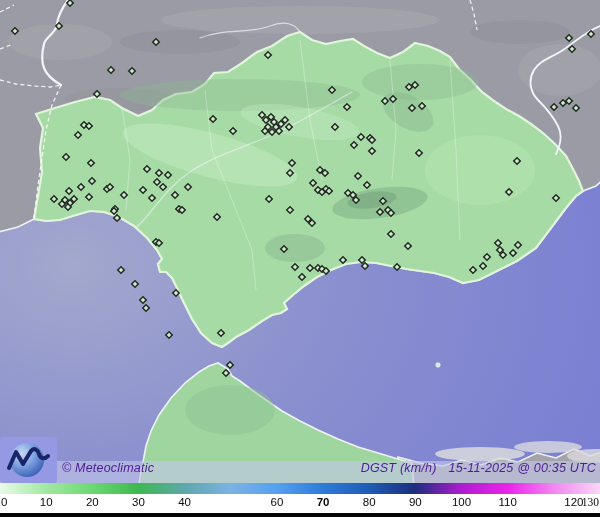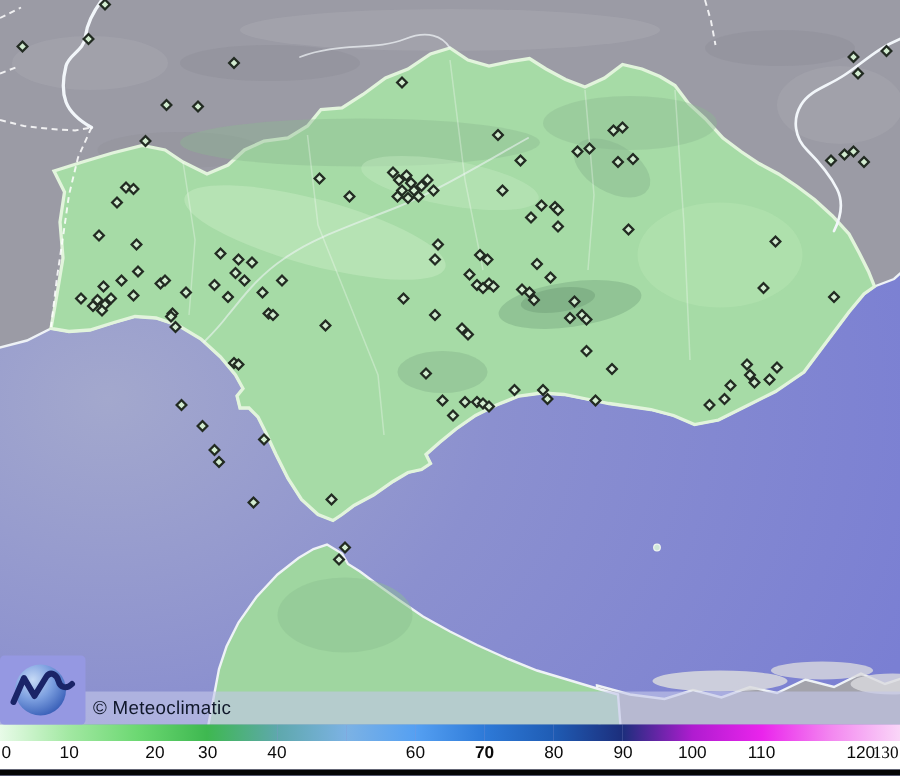--- a/index.html
+++ b/index.html
@@ -5,23 +5,23 @@
   html,body{margin:0;padding:0;background:#444;}
   #stage{
     position:relative;width:600px;height:517px;overflow:hidden;
     font-family:"Liberation Sans",sans-serif;background:#8b90cf;
   }
   #mapsvg{position:absolute;left:0;top:0;width:600px;height:483px;display:block;}
   
   #footerband{
     position:absolute;left:0;top:461px;width:600px;height:22px;
     background:rgba(196,199,232,0.62);
-    display:flex;align-items:center;justify-content:space-between;
+    display:flex;justify-content:space-between;
     box-sizing:border-box;padding:0 4px 0 62px;
-    font-size:12.5px;color:#0f172a;letter-spacing:.2px;
+    font-size:12.5px;color:#4c1d95;letter-spacing:.2px;font-style:italic;
   }
   #footerband .right{display:flex;gap:12px;white-space:nowrap;}
   #logo{
     position:absolute;left:0;top:437px;width:57px;height:46px;z-index:3;
     background:#9598e2;border-radius:3px;
   }
   #logo .sphere{
     position:absolute;left:10px;top:6px;width:34px;height:34px;border-radius:50%;
     background:radial-gradient(circle at 35% 30%,#c6daf6 0%,#7da0e0 40%,#3a60b8 78%,#2c4c9c 100%);
   }
@@ -255,20 +255,24 @@
         <rect x="-2.3" y="-2.3" width="4.6" height="4.6" transform="translate(518,245) rotate(45)" fill="#d2ecd0" stroke="#222b22" stroke-width="1.5"></rect>
         <rect x="-2.3" y="-2.3" width="4.6" height="4.6" transform="translate(483,266) rotate(45)" fill="#d2ecd0" stroke="#222b22" stroke-width="1.5"></rect>
         <rect x="-2.3" y="-2.3" width="4.6" height="4.6" transform="translate(473,270) rotate(45)" fill="#d2ecd0" stroke="#222b22" stroke-width="1.5"></rect>
         <rect x="-2.3" y="-2.3" width="4.6" height="4.6" transform="translate(230,365) rotate(45)" fill="#d2ecd0" stroke="#222b22" stroke-width="1.5"></rect>
         <rect x="-2.3" y="-2.3" width="4.6" height="4.6" transform="translate(226,373) rotate(45)" fill="#d2ecd0" stroke="#222b22" stroke-width="1.5"></rect>
       </g>
   </svg>
 
   <div id="footerband">
     <span>© Meteoclimatic</span>
+    <span class="right">
+      <span>DGST (km/h)</span>
+      <span>15-11-2025 @ 00:35 UTC</span>
+    </span>
   </div>
 
   <div id="logo">
     <div class="sphere"></div>
     <svg width="57" height="46" viewBox="0 0 57 46" xmlns="http://www.w3.org/2000/svg">
       <path d="M 9,31 L 16,15 L 23,27 L 31,14 C 34,10 38,13 39,17 C 40,21 44,23 48,19" fill="none" stroke="#1a2468" stroke-width="4" stroke-linecap="round" stroke-linejoin="round"></path>
     </svg>
   </div>
 
   <div id="colorbar">
@@ -282,21 +286,21 @@
       <div class="seg" style="background: linear-gradient(to right, rgb(46, 122, 216), rgb(31, 92, 180));"></div>
       <div class="seg" style="background: linear-gradient(to right, rgb(31, 92, 180), rgb(28, 46, 124));"></div>
       <div class="seg" style="background: linear-gradient(to right, rgb(28, 46, 124), rgb(176, 28, 208));"></div>
       <div class="seg" style="background: linear-gradient(to right, rgb(176, 28, 208), rgb(234, 36, 236));"></div>
       <div class="seg" style="background: linear-gradient(to right, rgb(234, 36, 236), rgb(243, 135, 240));"></div>
       <div class="seg" style="background: linear-gradient(to right, rgb(243, 135, 240), rgb(250, 214, 248));"></div>
     </div>
   <div id="scalelabels">
       <span class="first">0</span>
       <span style="left: 7.69231%;">10</span>
-      <span style="left: 15.3846%; margin-left: 11px;">20</span>
+      <span style="left: 15.3846%;">20</span>
       <span style="left: 23.0769%;">30</span>
       <span style="left: 30.7692%; text-align: right;">40</span>
       <span style="left: 38.4615%; margin-top: 36px;">50</span>
       <span style="left: 46.1538%;">60</span>
       <span style="left: 53.8462%; font-weight: bold;">70</span>
       <span style="left: 61.5385%;">80</span>
       <span style="left: 69.2308%;">90</span>
       <span style="left: 76.9231%; text-align: center;">100</span>
       <span style="left: 84.6154%;">110</span>
       <span style="left: 92.3077%; margin-left: 20px;">120</span>

